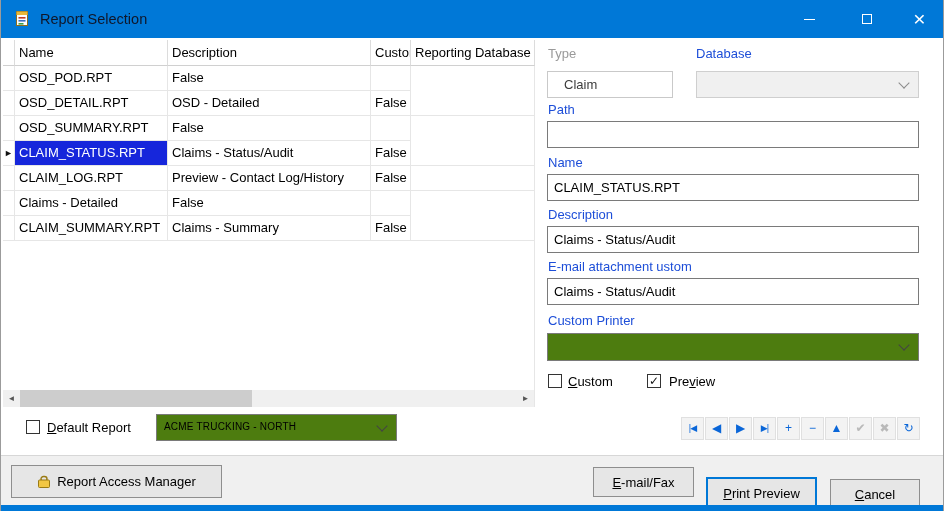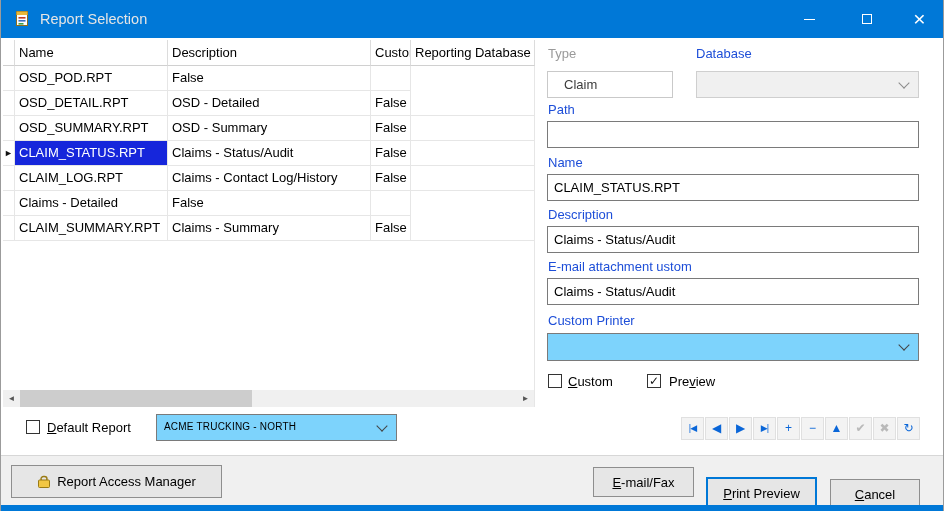--- a/index.html
+++ b/index.html
@@ -11,21 +11,21 @@
     border-left: 1px solid #9b9b9b; border-right: 1px solid #9b9b9b;
     overflow: hidden;
   }
 
   
   .titlebar {
     position: absolute; left: 0; top: 0; right: 0; height: 38px;
     background: var(--accent, #0078d7); display: flex; align-items: center;
   }
   .app-icon { margin-left: 13px; width: 18px; height: 18px; flex: 0 0 auto; }
-  .title-text { color: #e5e5e5; font-size: 14.5px; margin-left: 8px; white-space: nowrap; }
+  .title-text { color: #0f172a; font-size: 14.5px; margin-left: 8px; white-space: nowrap; }
   .caption-buttons { margin-left: auto; display: flex; height: 38px; }
   .cap-btn { width: 58px; height: 38px; display: flex; align-items: center; justify-content: center; cursor: default; }
   .cap-btn.close { width: 47px; }
   .glyph-min { width: 11px; height: 0; border-bottom: 1px solid #fff; }
   .glyph-max { width: 10px; height: 10px; border: 1px solid #fff; }
   .glyph-close { color: #fff; font-size: 21px; line-height: 20px; font-weight: 300; }
 
   
   .grid {
     position: absolute; left: 2px; top: 40px; width: 532px; height: 367px;
@@ -60,21 +60,21 @@
 
   
   .flabel { position: absolute; font-size: 13px; color: #1d4ed8; white-space: nowrap; }
   .flabel.disabled { color: #9a9a9a; }
   .tbox {
     position: absolute; border: 1px solid #7a7a7a; background: #fff;
     font-family: "Liberation Sans", "DejaVu Sans", sans-serif;
     font-size: 13px; padding: 0 6px; color: #000; outline: none;
   }
   .tbox.soft { border-color: #c9c9c9; color: #3c3c3c; padding-left: 16px; }
-  .combo { position: absolute; border: 1px solid #7a7a7a; background: #7dd3fc; }
+  .combo { position: absolute; border: 1px solid #7a7a7a; background: #4d7c0f; }
   .combo .combo-text {
     position: absolute; left: 7px; top: 0; bottom: 0; right: 24px;
     font-size: 13px; line-height: 25px; overflow: hidden; white-space: nowrap; color: #000;
   }
   .combo .chev {
     position: absolute; right: 10px; top: 50%; width: 8px; height: 8px; margin-top: -6px;
     border-right: 1.6px solid #444; border-bottom: 1.6px solid #444; transform: rotate(45deg);
   }
   .combo.disabled { background: #f0f0f0; border-color: #cfcfcf; }
   .combo.disabled .chev { border-color: #8b8b8b; }
@@ -164,37 +164,36 @@
       <div class="cell c-ind"></div>
       <div class="cell c-name">OSD_DETAIL.RPT</div>
       <div class="cell c-desc">OSD - Detailed</div>
       <div class="cell c-custom">False</div>
       <div class="cell c-db"></div>
     </div>
 
     <div class="grid-row">
       <div class="cell c-ind"></div>
       <div class="cell c-name">OSD_SUMMARY.RPT</div>
-      <div class="cell c-desc">OSD - Summary</div>
       <div class="cell c-custom">False</div>
       <div class="cell c-db"></div>
     </div>
 
     <div class="grid-row">
       <div class="cell c-ind">►</div>
       <div class="cell c-name selected">CLAIM_STATUS.RPT</div>
       <div class="cell c-desc">Claims - Status/Audit</div>
       <div class="cell c-custom">False</div>
       <div class="cell c-db"></div>
     </div>
 
     <div class="grid-row">
       <div class="cell c-ind"></div>
       <div class="cell c-name">CLAIM_LOG.RPT</div>
-      <div class="cell c-desc">Claims - Contact Log/History</div>
+      <div class="cell c-desc">Preview - Contact Log/History</div>
       <div class="cell c-custom">False</div>
       <div class="cell c-db"></div>
     </div>
 
     <div class="grid-row">
       <div class="cell c-ind"></div>
       <div class="cell c-desc">Claims - Detailed</div>
       <div class="cell c-custom">False</div>
       <div class="cell c-db"></div>
     </div>

